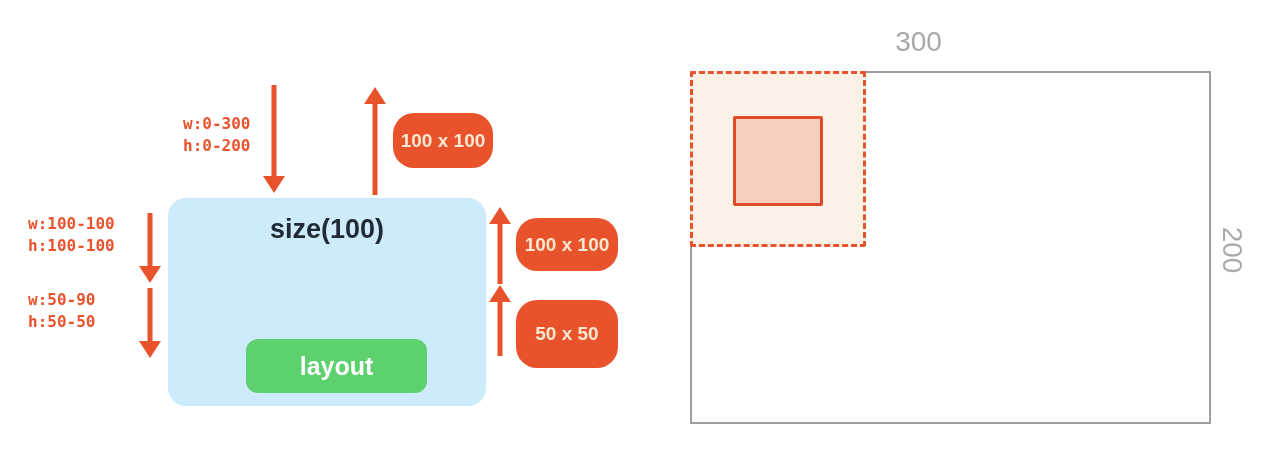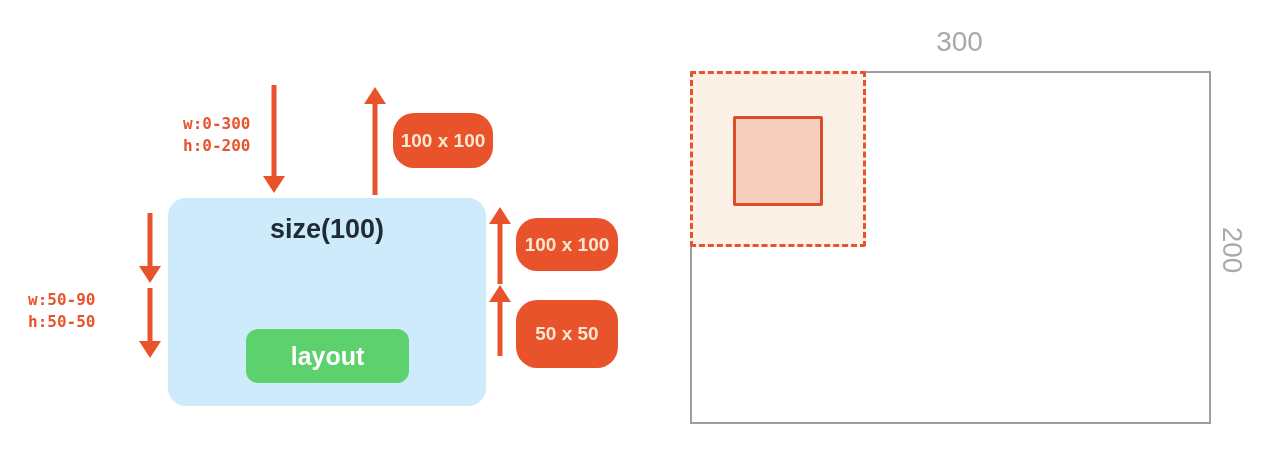--- a/index.html
+++ b/index.html
@@ -36,21 +36,21 @@
   }
   .required-box{
     position:absolute;left:178px;top:264px;width:300px;height:132px;
     background:var(--inner-box-blue);border-radius:14px;
   }
   .required-box-label{
     position:absolute;left:0;top:10px;width:100%;
     text-align:center;font-size:25px;font-weight:bold;color:var(--box-text);
   }
   .layout-box{
-    position:absolute;left:246px;top:329px;width:163px;height:54px;
+    position:absolute;left:246px;top:339px;width:181px;height:54px;
     background:var(--layout-green);border-radius:12px;
     display:flex;align-items:center;justify-content:center;
   }
   .layout-box-label{
     color:#ffffff;font-size:25px;font-weight:bold;
   }
 
   
   .arrow{position:absolute;width:22px;}
   .arrow .shaft{
@@ -94,21 +94,21 @@
   .badge-root{left:393px;top:113px;width:100px;height:55px;}
   .badge-size{left:516px;top:218px;width:102px;height:53px;}
   .badge-req {left:516px;top:300px;width:102px;height:68px;}
 
   
   .parent-rect{
     position:absolute;left:690px;top:71px;width:521px;height:353px;
     border:2px solid var(--parent-border-gray);background:#ffffff;
   }
   .parent-width-label{
-    position:absolute;left:699px;top:26px;width:521px;
+    position:absolute;left:658px;top:26px;width:521px;
     text-align:center;font-size:28px;color:var(--dim-label-gray);
   }
   .parent-height-label{
     position:absolute;left:1204px;top:236px;width:56px;height:28px;
     display:flex;align-items:center;justify-content:center;
     font-size:28px;color:var(--dim-label-gray);
     transform:rotate(90deg);
   }
   .measured-dashed-box{
     position:absolute;left:690px;top:71px;width:176px;height:176px;
@@ -131,20 +131,24 @@
   </div>
 
 
   <div class="layout-box">
     <span class="layout-box-label">layout</span>
   </div>
 
   <div class="constraints constraints-root">
     <div>w:0-300</div>
     <div>h:0-200</div>
+  </div>
+  <div class="constraints constraints-size">
+    <div>w:100-100</div>
+    <div>h:100-100</div>
   </div>
   <div class="constraints constraints-req">
     <div>w:50-90</div>
     <div>h:50-50</div>
   </div>
 
   <div class="arrow down arrow-root-in">
     <div class="shaft"></div>
     <div class="head"></div>
   </div>

